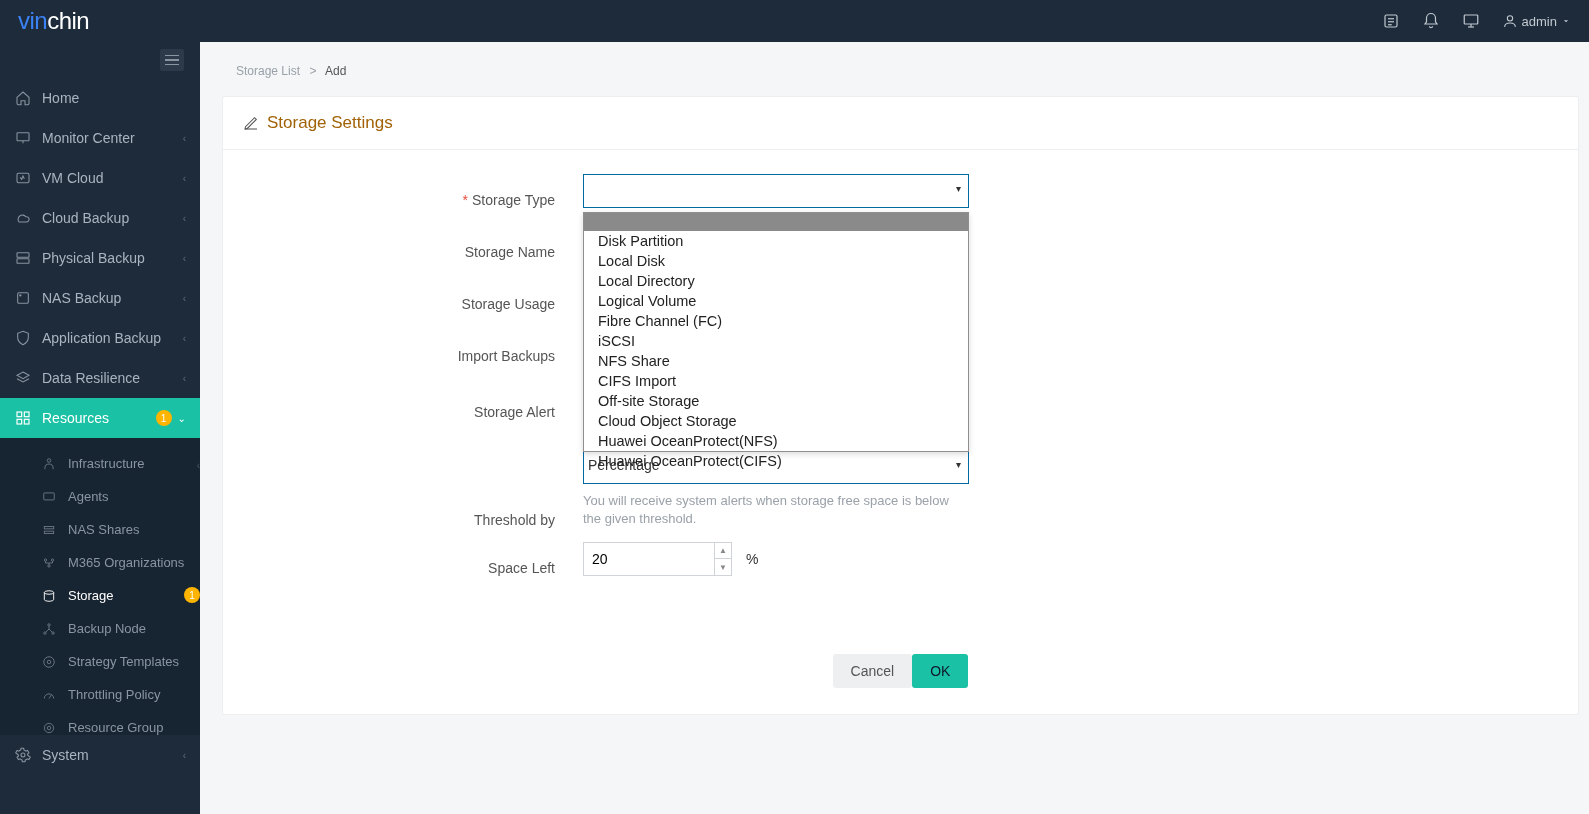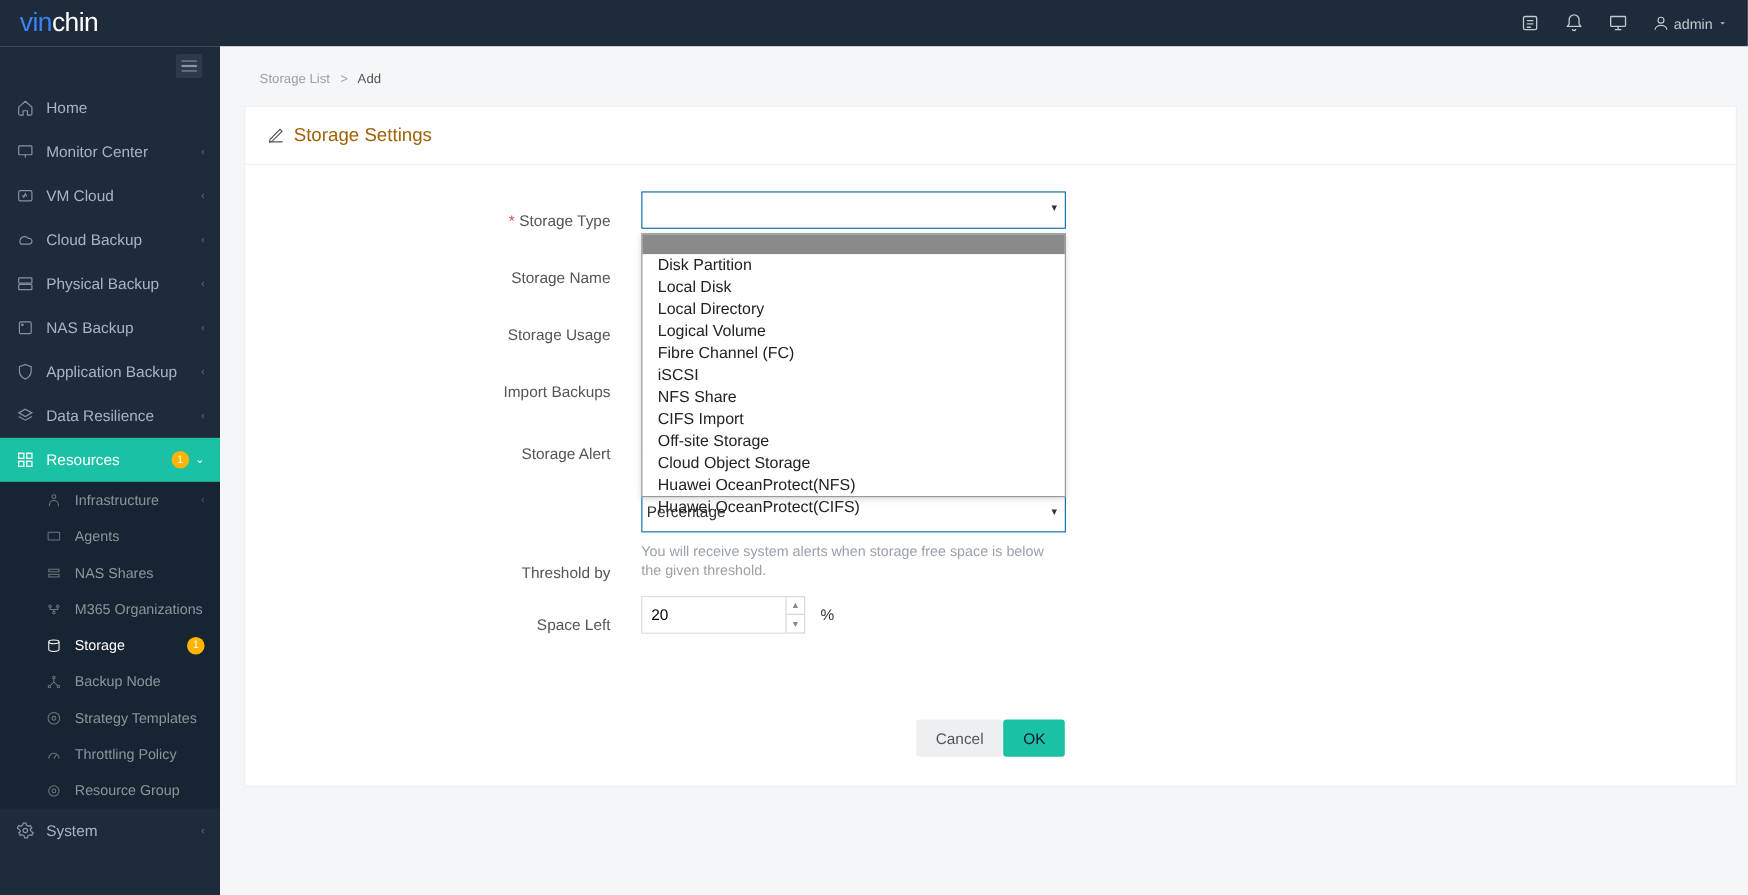--- a/index.html
+++ b/index.html
@@ -19,21 +19,21 @@
   .burger{width:24px;height:22px;background:#2c3a49;display:flex;flex-direction:column;justify-content:center;align-items:center;gap:3px;border-radius:2px;cursor:pointer}
   .burger span{display:block;width:14px;height:1.5px;background:#8a95a2}
   .navitem{display:flex;align-items:center;height:40px;padding:0 14px;cursor:pointer;color:#aab4c0;position:relative}
   .navitem .navicon{width:18px;display:flex;justify-content:center;color:#8994a1}
   .navitem .navlabel{margin-left:10px;flex:1}
   .navitem .chev{font-size:10px;color:#5f6b79}
   .navitem.active{background:#1bc1a4;color:#fff}
   .navitem.active .navicon,.navitem.active .chev{color:#fff}
   .badge{background:#ffb400;color:#fff;width:16px;height:16px;border-radius:50%;font-size:10px;display:flex;align-items:center;justify-content:center;margin-right:6px}
   .subnav{background:#172431}
-  .subitem{display:flex;align-items:center;height:33px;padding-left:40px;padding-right:14px;cursor:pointer;color:#8a95a2;font-size:13px}
+  .subitem{display:flex;align-items:flex-end;height:33px;padding-left:40px;cursor:pointer;color:#8a95a2;font-size:13px}
   .subitem .navicon{width:18px;display:flex;justify-content:center;color:#6b7683}
   .subitem .navlabel{margin-left:10px;flex:1}
   .subitem .chev{font-size:10px;color:#4e5966}
   .subitem.selected{color:#fff}
   .subitem .badge{background:#ffb400;margin-right:0}
   
   .main{flex:1;padding:22px 10px 22px 22px;overflow:auto}
   .crumb{color:#9aa1a9;font-size:12px;margin-bottom:18px;margin-left:14px}
   .crumb .cur{color:#555}
   .panel{background:#fff;border-radius:2px;border:1px solid #eceef0}

